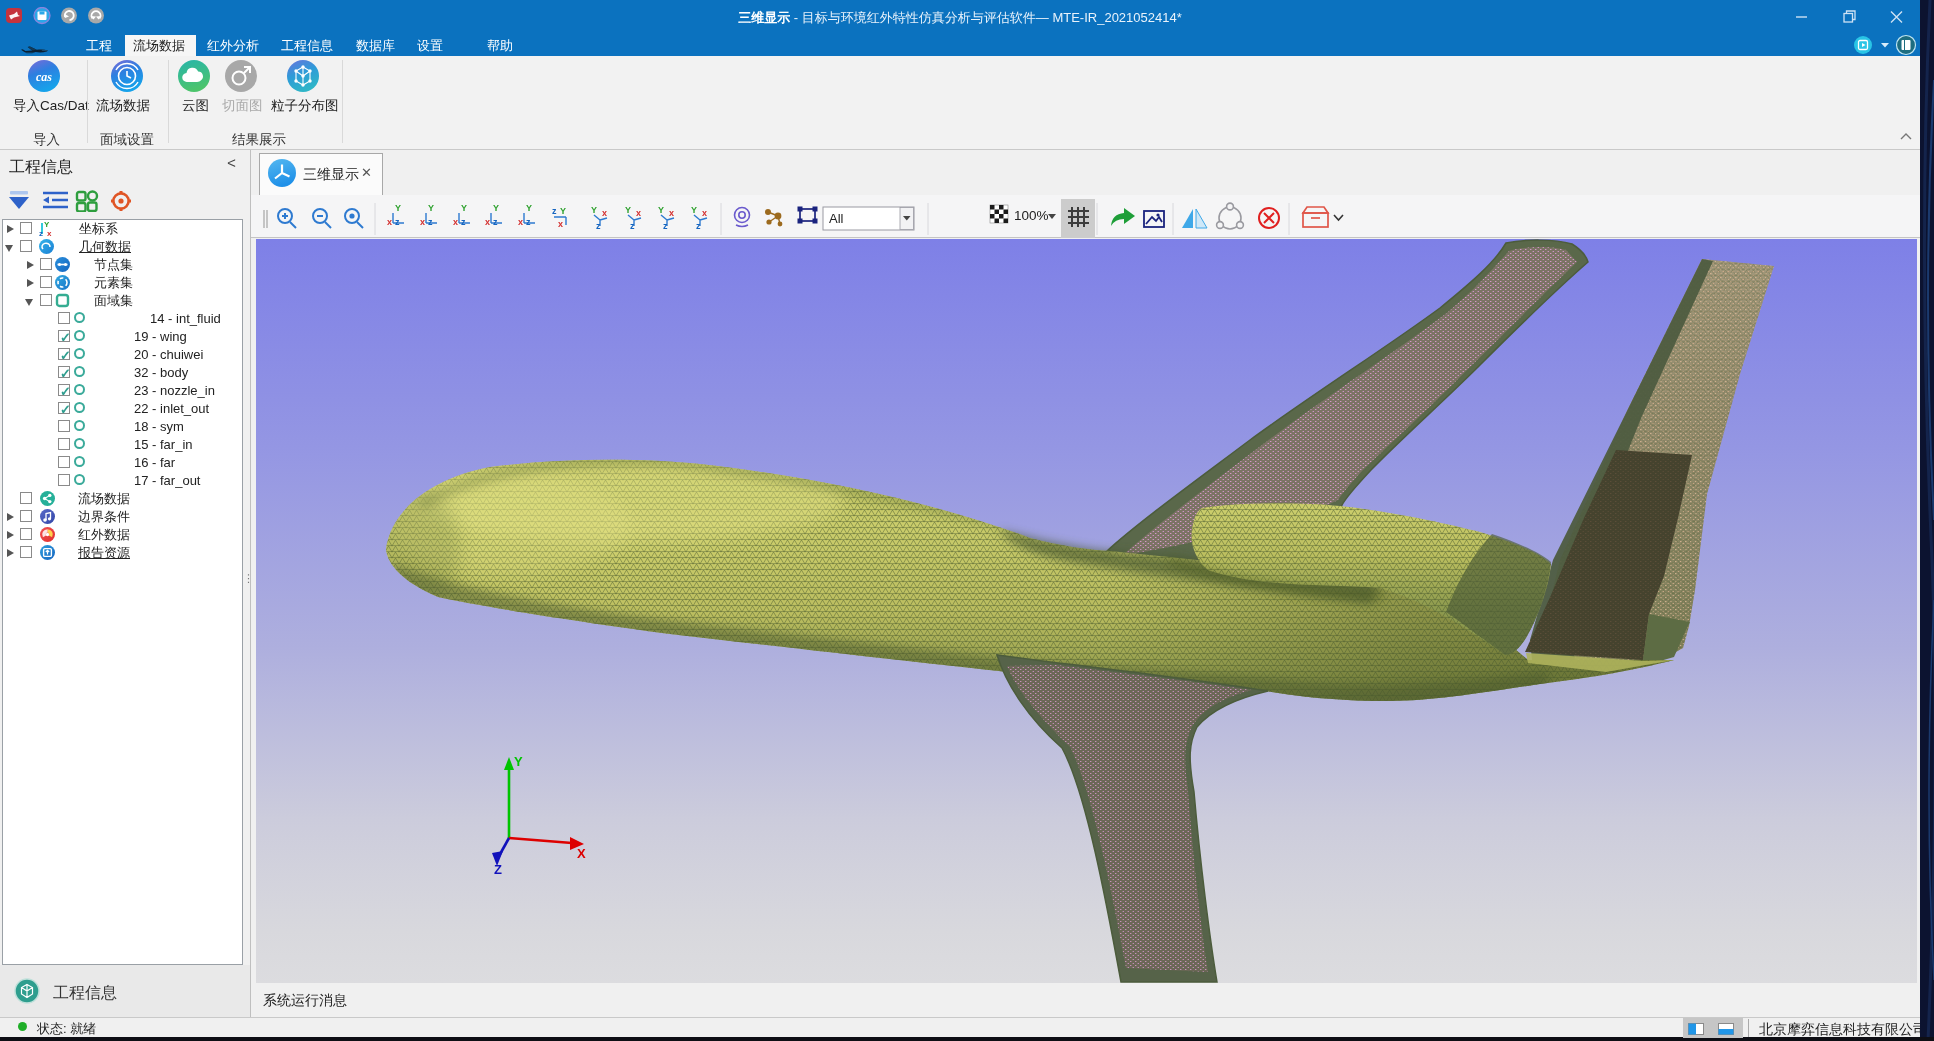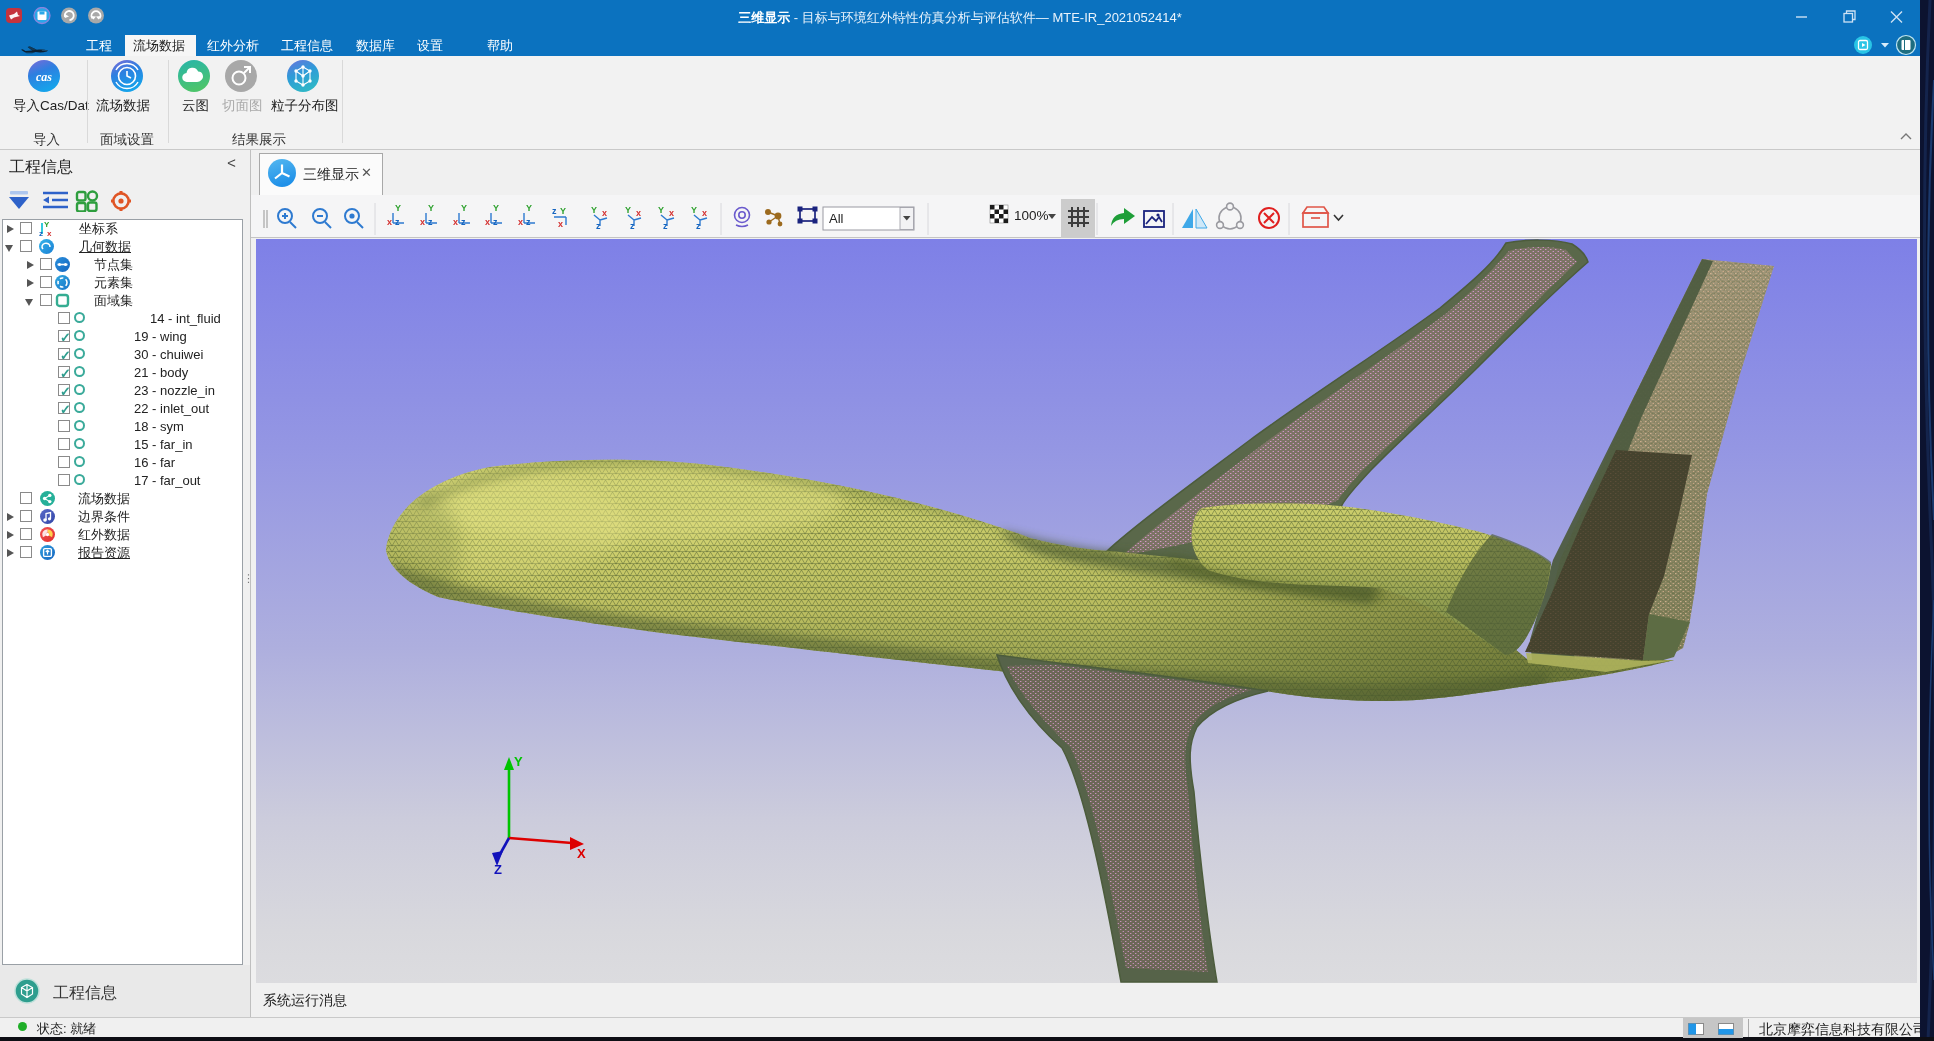--- a/index.html
+++ b/index.html
@@ -232,28 +232,28 @@
       <span class="checkmark">✓</span>
     </span>
     <span class="ringico" style="left:74px;"></span>
     <span class="abs" style="left:134px;">19 - wing</span>
   </div>
 <div class="abs trow" style="left:0; top:346px;">
     <span class="cb" style="left:58px;">
       <span class="checkmark">✓</span>
     </span>
     <span class="ringico" style="left:74px;"></span>
-    <span class="abs" style="left:134px;">30 - chuiwei</span>
+    <span class="abs" style="left:134px;">20 - chuiwei</span>
   </div>
 <div class="abs trow" style="left:0; top:364px;">
     <span class="cb" style="left:58px;">
       <span class="checkmark">✓</span>
     </span>
     <span class="ringico" style="left:74px;"></span>
-    <span class="abs" style="left:134px;">21 - body</span>
+    <span class="abs" style="left:134px;">32 - body</span>
   </div>
 <div class="abs trow" style="left:0; top:382px;">
     <span class="cb" style="left:58px;">
       <span class="checkmark">✓</span>
     </span>
     <span class="ringico" style="left:74px;"></span>
     <span class="abs" style="left:134px;">23 - nozzle_in</span>
   </div>
 <div class="abs trow" style="left:0; top:400px;">
     <span class="cb" style="left:58px;">

